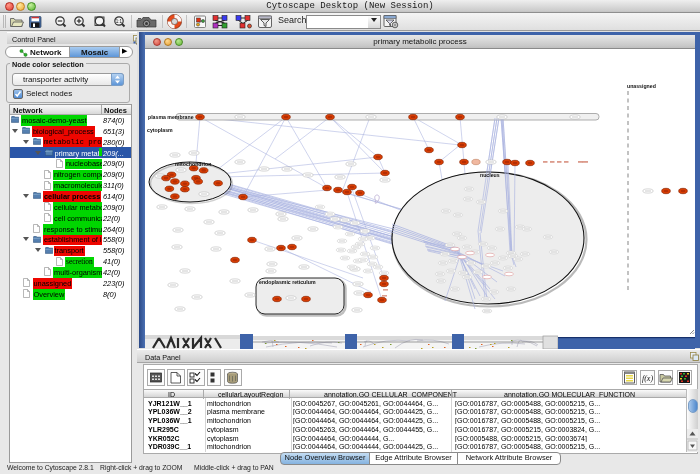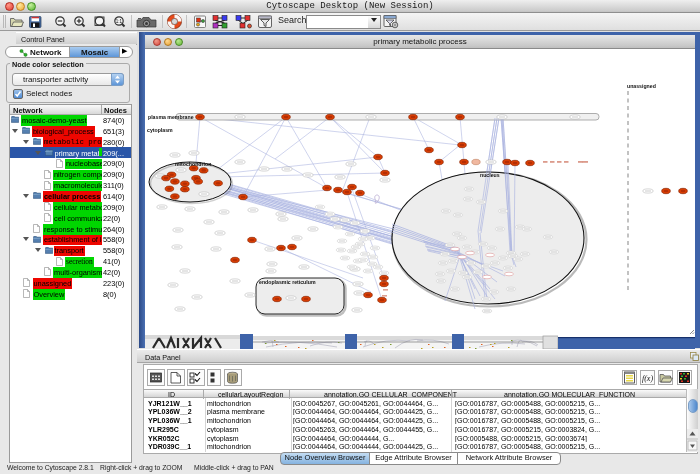--- a/index.html
+++ b/index.html
@@ -3,37 +3,37 @@
 <style>
 html,body{margin:0;padding:0;}
 body{width:700px;height:474px;font-family:"Liberation Sans",sans-serif;overflow:hidden;}
 #app{position:relative;width:700px;height:474px;background:#e8e8e8;overflow:hidden;}
 .abs{position:absolute;}
 #titlebar{left:0;top:0;width:700px;height:12px;background:linear-gradient(#efefef,#cdcdcd 85%,#c2c2c2);border-bottom:1px solid #8e8e8e;}
 #title-text{left:0;top:1px;width:700px;text-align:center;font-size:9px;color:#1a1a1a;font-family:Liberation Mono, monospace;}
 .light{width:7px;height:7px;border-radius:50%;top:2px;}
 #toolbar{left:0;top:13px;width:700px;height:17px;background:linear-gradient(#f4f4f4,#dfdfdf);border-bottom:1px solid #9a9a9a;}
 #toolbar-icons{left:0;top:13px;width:700px;height:17px;}
-#cp-head{left:16px;top:32px;width:136px;height:11px;background:linear-gradient(#ececec,#cfcfcf);border-bottom:1px solid #a5a5a5;border-top:1px solid #fff;}
+#cp-head{left:7px;top:32px;width:136px;height:11px;background:linear-gradient(#ececec,#cfcfcf);border-bottom:1px solid #a5a5a5;border-top:1px solid #fff;}
 #cp-head span{position:absolute;left:5px;top:1.5px;font-size:7.2px;color:#111;}
 #cp-body{left:0;top:44px;width:136px;height:417px;background:#e8e8e8;}
 #tabpill{position:absolute;left:5px;top:2px;width:126px;height:10px;background:#fff;border:1px solid #9a9a9a;border-radius:6px;overflow:hidden;}
 #tab-mosaic{position:absolute;left:63px;top:0;width:49px;height:10px;background:linear-gradient(#a8cbf0,#5e96d8);border-left:1px solid #9a9a9a;border-right:1px solid #9a9a9a;}
 .tabtxt{position:absolute;top:0.5px;font-size:8px;font-weight:bold;color:#111;}
 #groupbox{position:absolute;left:6px;top:19px;width:122px;height:38px;border:1px solid #aaa;border-radius:3px;}
 #gb-label{position:absolute;left:10px;top:15.5px;font-size:7.3px;font-weight:bold;color:#111;background:#e8e8e8;padding:0 2px;}
 #combo{position:absolute;left:12px;top:29px;width:110px;height:11px;background:linear-gradient(#fff,#e8e8e8);border:1px solid #9a9a9a;border-radius:3px;}
 #combo span{position:absolute;left:10px;top:1px;font-size:8px;color:#111;}
 #combo-btn{position:absolute;right:-1px;top:-1px;width:11px;height:11px;background:linear-gradient(#b5d2f2,#5e96d8);border:1px solid #7a9ec7;border-radius:0 3px 3px 0;}
 #checkbox{position:absolute;left:13px;top:45px;width:8px;height:8px;background:linear-gradient(#9cc1ea,#4f8bd4);border:1px solid #666;border-radius:2px;}
 #cb-label{position:absolute;left:26px;top:45px;font-size:8px;color:#111;}
 #treebox{left:9px;top:104px;width:121px;height:357px;background:#fff;border:1px solid #9a9a9a;}
 #treehead{position:absolute;left:0;top:0;width:121px;height:9px;background:linear-gradient(#fafafa,#d8d8d8);border-bottom:1px solid #aaa;font-size:7.5px;font-weight:bold;color:#111;}
 .trow{position:absolute;left:0;width:121px;height:10.8px;font-size:7.4px;color:#000;}
-.trow .cnt{position:absolute;left:93px;top:1.5px;font-size:7.4px;}
+.trow .cnt{position:absolute;left:93px;top:1.5px;font-size:7.4px;font-style:italic;}
 .trow .lbl{position:absolute;top:1px;white-space:nowrap;overflow:hidden;padding:0.5px 1px 1px 1px;}
 .g{background:#00d600;}
 .r{background:#ee0600;}
 .tri{position:absolute;top:3.5px;width:0;height:0;border-left:3px solid transparent;border-right:3px solid transparent;border-top:4.5px solid #555;}
 .fold{position:absolute;top:2px;width:8px;height:7px;}
 .file{position:absolute;top:1px;width:7px;height:8.5px;}
 .selrow{background:#2a56a8;color:#fff;}
 #desktop{left:137px;top:31px;width:563px;height:321px;background:#e0e0e0;}
 #netwin-top{position:absolute;left:2px;top:1px;width:561px;height:3px;background:#3e63a9;}
 #netwin-left{position:absolute;left:2px;top:1px;width:6px;height:316px;background:linear-gradient(90deg,#2c4a87,#4a6fb2);}

